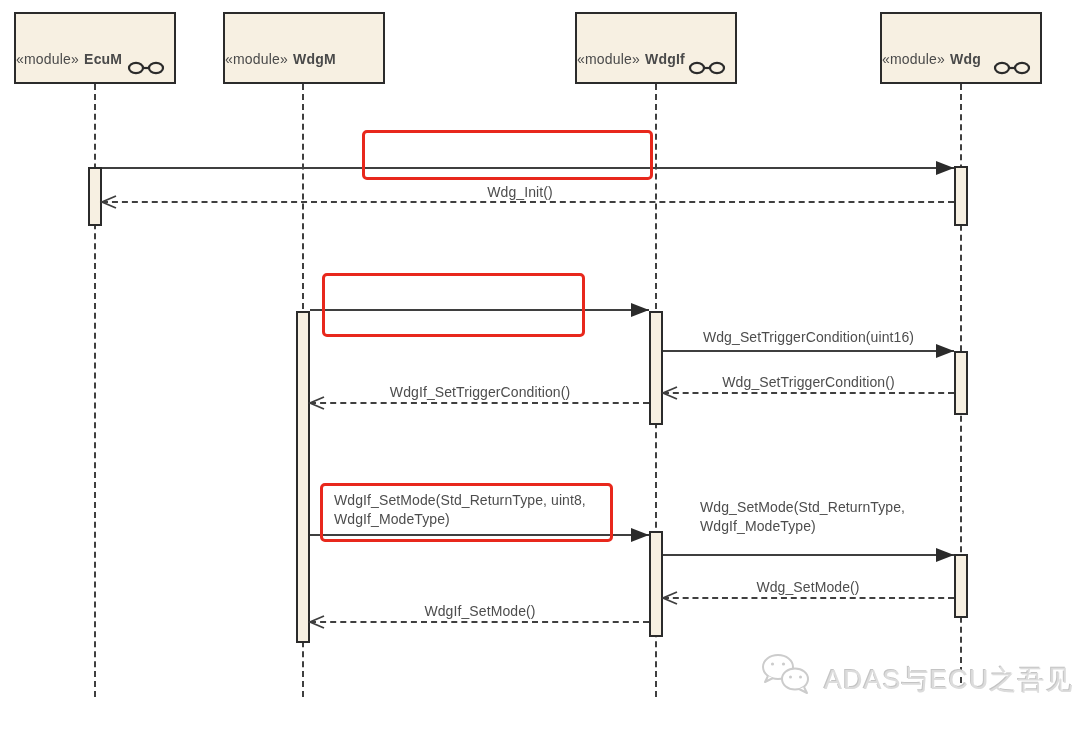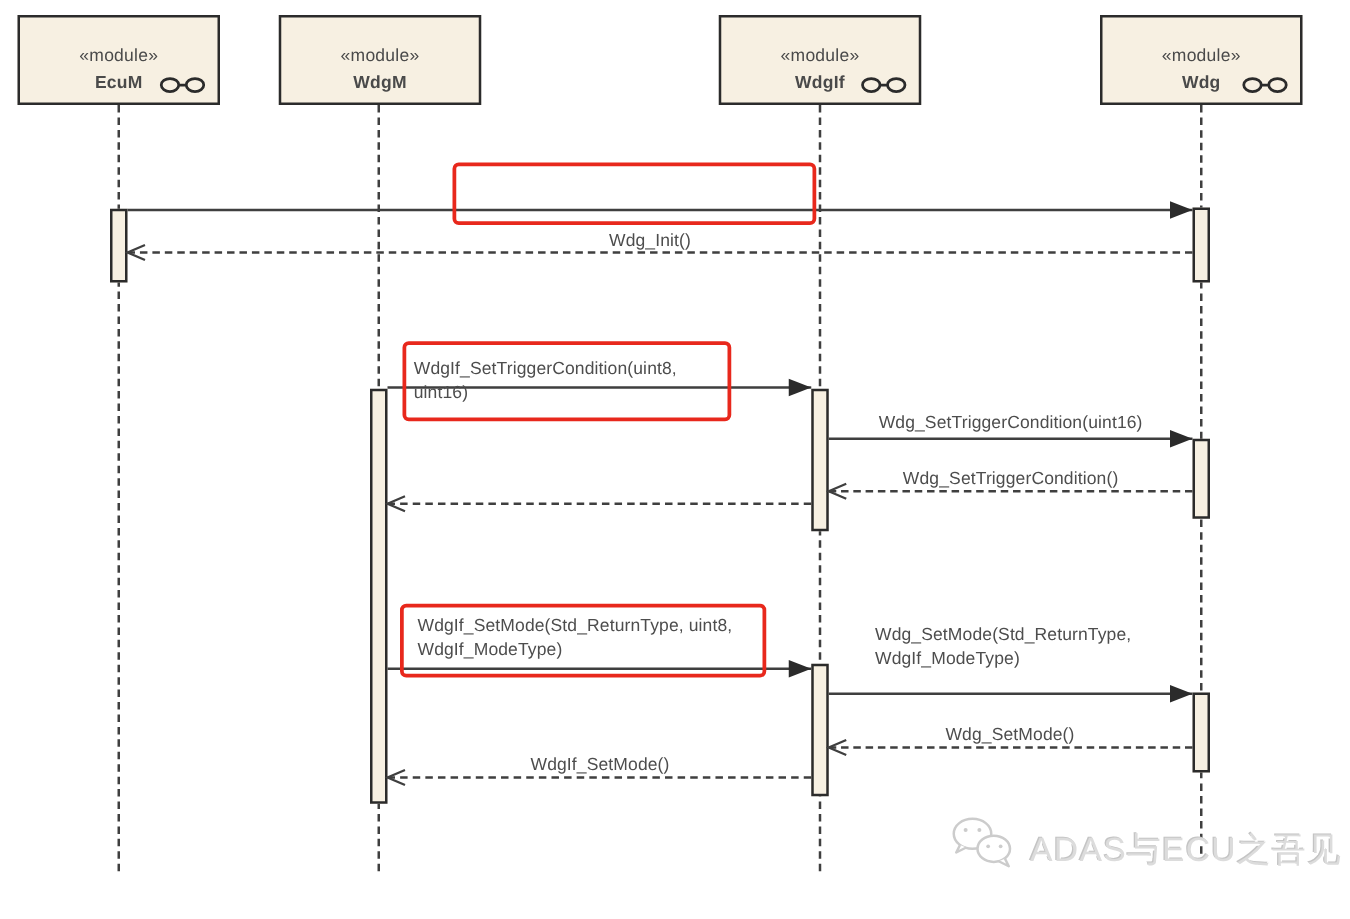--- a/index.html
+++ b/index.html
@@ -6,21 +6,21 @@
   html,body { background:#ffffff; }
   body { font-family:"Liberation Sans", sans-serif; }
   .canvas {
     position:relative; width:1080px; height:735px; background:#ffffff;
     overflow:hidden; color:#4d4d4d;
   }
   
   .module {
     position:absolute; top:12px; width:162px; height:72px;
     background:#f7f0e2; border:2px solid #2b2b2b;
-    display:flex; flex-direction:column; align-items:center;
+    display:flex; flex-direction:row; align-items:center;
     padding-top:22px; gap:5px;
   }
   .module .stereo { font-size:14px; color:#4a4a4a; letter-spacing:.2px; }
   .module .mname  { font-size:14px; color:#4a4a4a; letter-spacing:.2px;font-weight:bold; }
   .module .iface-icon { position:absolute; right:9px; top:46px; }
   
   .lifeline { position:absolute; width:0; border-left:2px dashed #3f3f3f; }
   
   .activation {
     position:absolute; width:14px; background:#f7f0e2; border:2px solid #2b2b2b;
@@ -112,38 +112,37 @@
   <div class="hlbox" style="left:362px; top:130px; width:291px; height:50px"></div>
 
   <div class="mline return" style="left:102px; top:201px; width:852px"></div>
   <svg class="arr-open" style="left:99px; top:194px" width="18" height="16" viewBox="0 0 18 16">
     <path d="M17 2 L3 8 L17 14" stroke="#3f3f3f" stroke-width="1.8" fill="none"></path>
   </svg>
   <div class="mlabel center" style="left:400px; top:183px; width:240px">Wdg_Init()</div>
 
   <div class="mline call" style="left:310px; top:309px; width:339px"></div>
   <div class="arr-filled" style="left:631px; top:303px"></div>
-  <div class="mlabel" style="left:331px; top:285px; width:262px">WdgIf_SetTriggerCondition(uint8,
-uint16)</div>
   <div class="hlbox" style="left:322px; top:273px; width:263px; height:64px"></div>
 
   <div class="mline call" style="left:663px; top:350px; width:291px"></div>
   <div class="arr-filled" style="left:936px; top:344px"></div>
   <div class="mlabel center" style="left:673px; top:328px; width:271px">Wdg_SetTriggerCondition(uint16)</div>
 
   <div class="mline return" style="left:663px; top:392px; width:291px"></div>
   <svg class="arr-open" style="left:660px; top:385px" width="18" height="16" viewBox="0 0 18 16">
     <path d="M17 2 L3 8 L17 14" stroke="#3f3f3f" stroke-width="1.8" fill="none"></path>
   </svg>
   <div class="mlabel center" style="left:693px; top:373px; width:231px">Wdg_SetTriggerCondition()</div>
 
   <div class="mline return" style="left:310px; top:402px; width:339px"></div>
   <svg class="arr-open" style="left:307px; top:395px" width="18" height="16" viewBox="0 0 18 16">
     <path d="M17 2 L3 8 L17 14" stroke="#3f3f3f" stroke-width="1.8" fill="none"></path>
   </svg>
+  <div class="mlabel center" style="left:360px; top:383px; width:240px">WdgIf_SetTriggerCondition()</div>
 
   <div class="mline call" style="left:310px; top:534px; width:339px"></div>
   <div class="arr-filled" style="left:631px; top:528px"></div>
   <div class="mlabel" style="left:334px; top:491px; width:290px">WdgIf_SetMode(Std_ReturnType, uint8,
 WdgIf_ModeType)</div>
   <div class="hlbox" style="left:320px; top:483px; width:293px; height:59px"></div>
 
   <div class="mline call" style="left:663px; top:554px; width:291px"></div>
   <div class="arr-filled" style="left:936px; top:548px"></div>
   <div class="mlabel" style="left:700px; top:498px; width:250px">Wdg_SetMode(Std_ReturnType,

